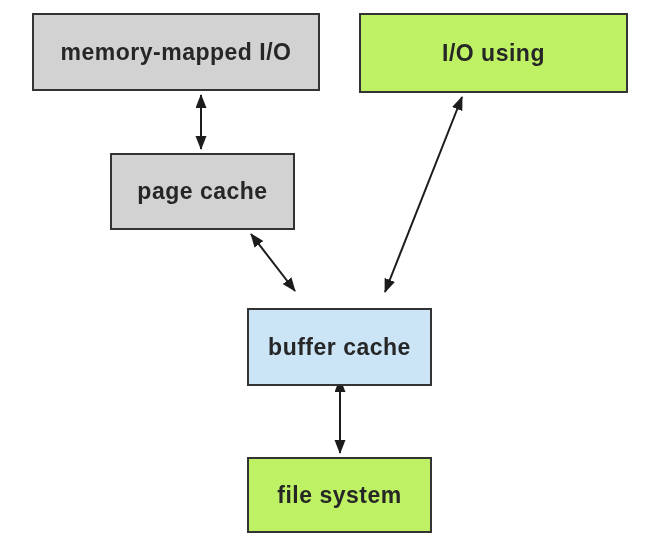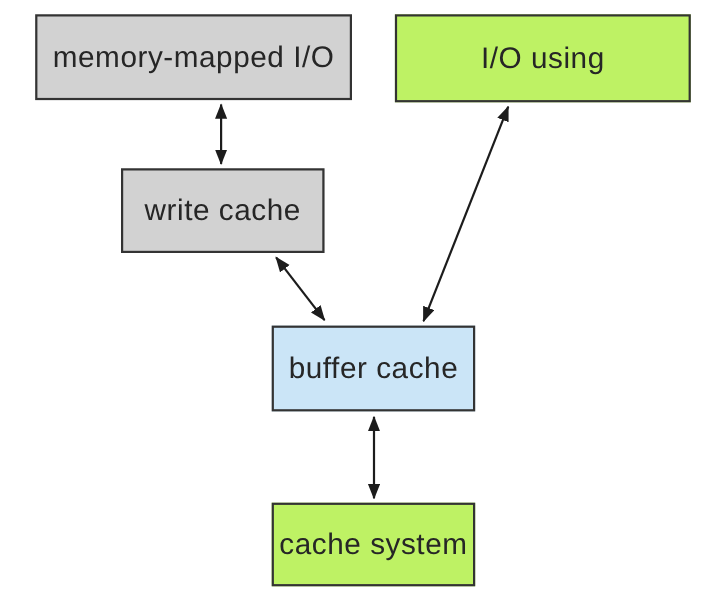--- a/index.html
+++ b/index.html
@@ -26,32 +26,33 @@
   .node {
     position: absolute;
     box-sizing: border-box;
     border: 2px solid #333333;
     display: flex;
     flex-direction: column;
     align-items: center;
     justify-content: center;
     text-align: center;
     color: #262626;
-    font-size: 27px;
+    font-size: 23px;
     line-height: 31px;
     letter-spacing: 0.5px;
+    font-weight: bold;
   }
   .node-gray  { background: #d2d2d2; }
   .node-white { background: #bef264; }
   .node-blue  { background: #cbe5f7; }
 
   .node-memory-mapped { left: 32px;  top: 13px;  width: 288px; height: 78px; }
   .node-io-read-write { left: 359px; top: 13px;  width: 269px; height: 80px; }
   .node-page-cache    { left: 110px; top: 153px; width: 185px; height: 77px; }
-  .node-buffer-cache  { left: 247px; top: 296px; width: 185px; height: 78px; }
+  .node-buffer-cache  { left: 247px; top: 308px; width: 185px; height: 78px; }
   .node-file-system   { left: 247px; top: 457px; width: 185px; height: 76px; }
 </style>
 </head>
 <body>
 
 <div class="stage">
 
   <svg class="edges" viewBox="0 0 659 549" xmlns="http://www.w3.org/2000/svg">
     <defs>
       <marker id="ah" markerUnits="userSpaceOnUse" markerWidth="14" markerHeight="12" refX="13" refY="5.5" orient="auto-start-reverse">
@@ -66,24 +67,24 @@
 
   <div class="node node-gray node-memory-mapped">
     <span>memory-mapped I/O</span>
   </div>
 
   <div class="node node-white node-io-read-write">
     <span>I/O using</span>
   </div>
 
   <div class="node node-gray node-page-cache">
-    <span>write cache</span>
+    <span>page cache</span>
   </div>
 
   <div class="node node-blue node-buffer-cache">
     <span>buffer cache</span>
   </div>
 
   <div class="node node-white node-file-system">
-    <span>cache system</span>
+    <span>file system</span>
   </div>
 
 </div>
 
 </body></html>

